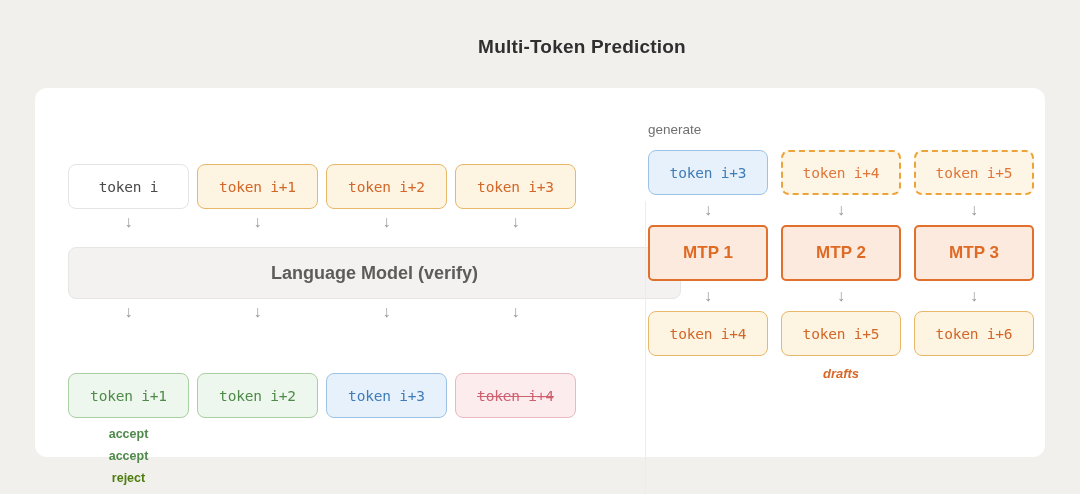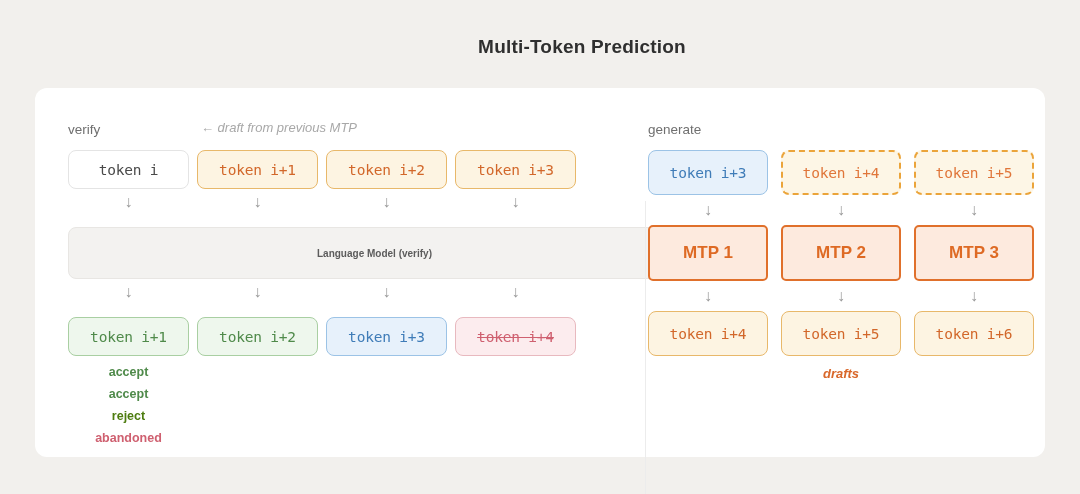--- a/index.html
+++ b/index.html
@@ -102,21 +102,21 @@
     display: flex;
     align-items: center;
     justify-content: center;
     border-radius: 8px;
     border: 1.5px solid transparent;
     font-family: "DejaVu Sans Mono", monospace;
     font-size: 14.5px;
     letter-spacing: -0.2px;
     white-space: nowrap;
   }
-  .box-l { width: 121px; height: 39px; }
+  .box-l { width: 121px; height: 45px; margin-top: 36px; }
   .box-r { width: 120px; height: 45px; }
 
   
   .v-plain {
     background: #ffffff;
     border-color: #e4e4e4;
     color: #4a4a4a;
   }
   .v-draft {
     background: #fdf4e2;
@@ -162,21 +162,21 @@
     box-sizing: border-box;
     width: 613px;
     height: 52px;
     margin-top: 8px;
     background: #f3f2f0;
     border: 1px solid #e8e6e3;
     border-radius: 8px;
     display: flex;
     align-items: center;
     justify-content: center;
-    font-size: 10px;
+    font-size: 18px;
     font-weight: bold;
     color: #5c5c5c;
   }
 
   
   .arrow-row {
     display: flex;
     flex-direction: row;
   }
   .arrow-row-left  { gap: 8px; }
@@ -221,24 +221,20 @@
 <body>
 
 <div class="page">
 
   <div class="page-title">Multi-Token Prediction</div>
 
   <div class="card">
 
     <div class="panel panel-left">
 
-      <div class="section-head">
-        <span class="section-label">verify</span>
-        <span class="annotation">← draft from previous MTP</span>
-      </div>
 
       <div class="row row-left">
         <div class="box box-l v-plain">token i</div>
         <div class="box box-l v-draft">token i+1</div>
         <div class="box box-l v-draft">token i+2</div>
         <div class="box box-l v-draft">token i+3</div>
       </div>
 
       <div class="arrow-row arrow-row-left h-18" style="margin-top:4px;">
         <div class="arrow-cell-l">

